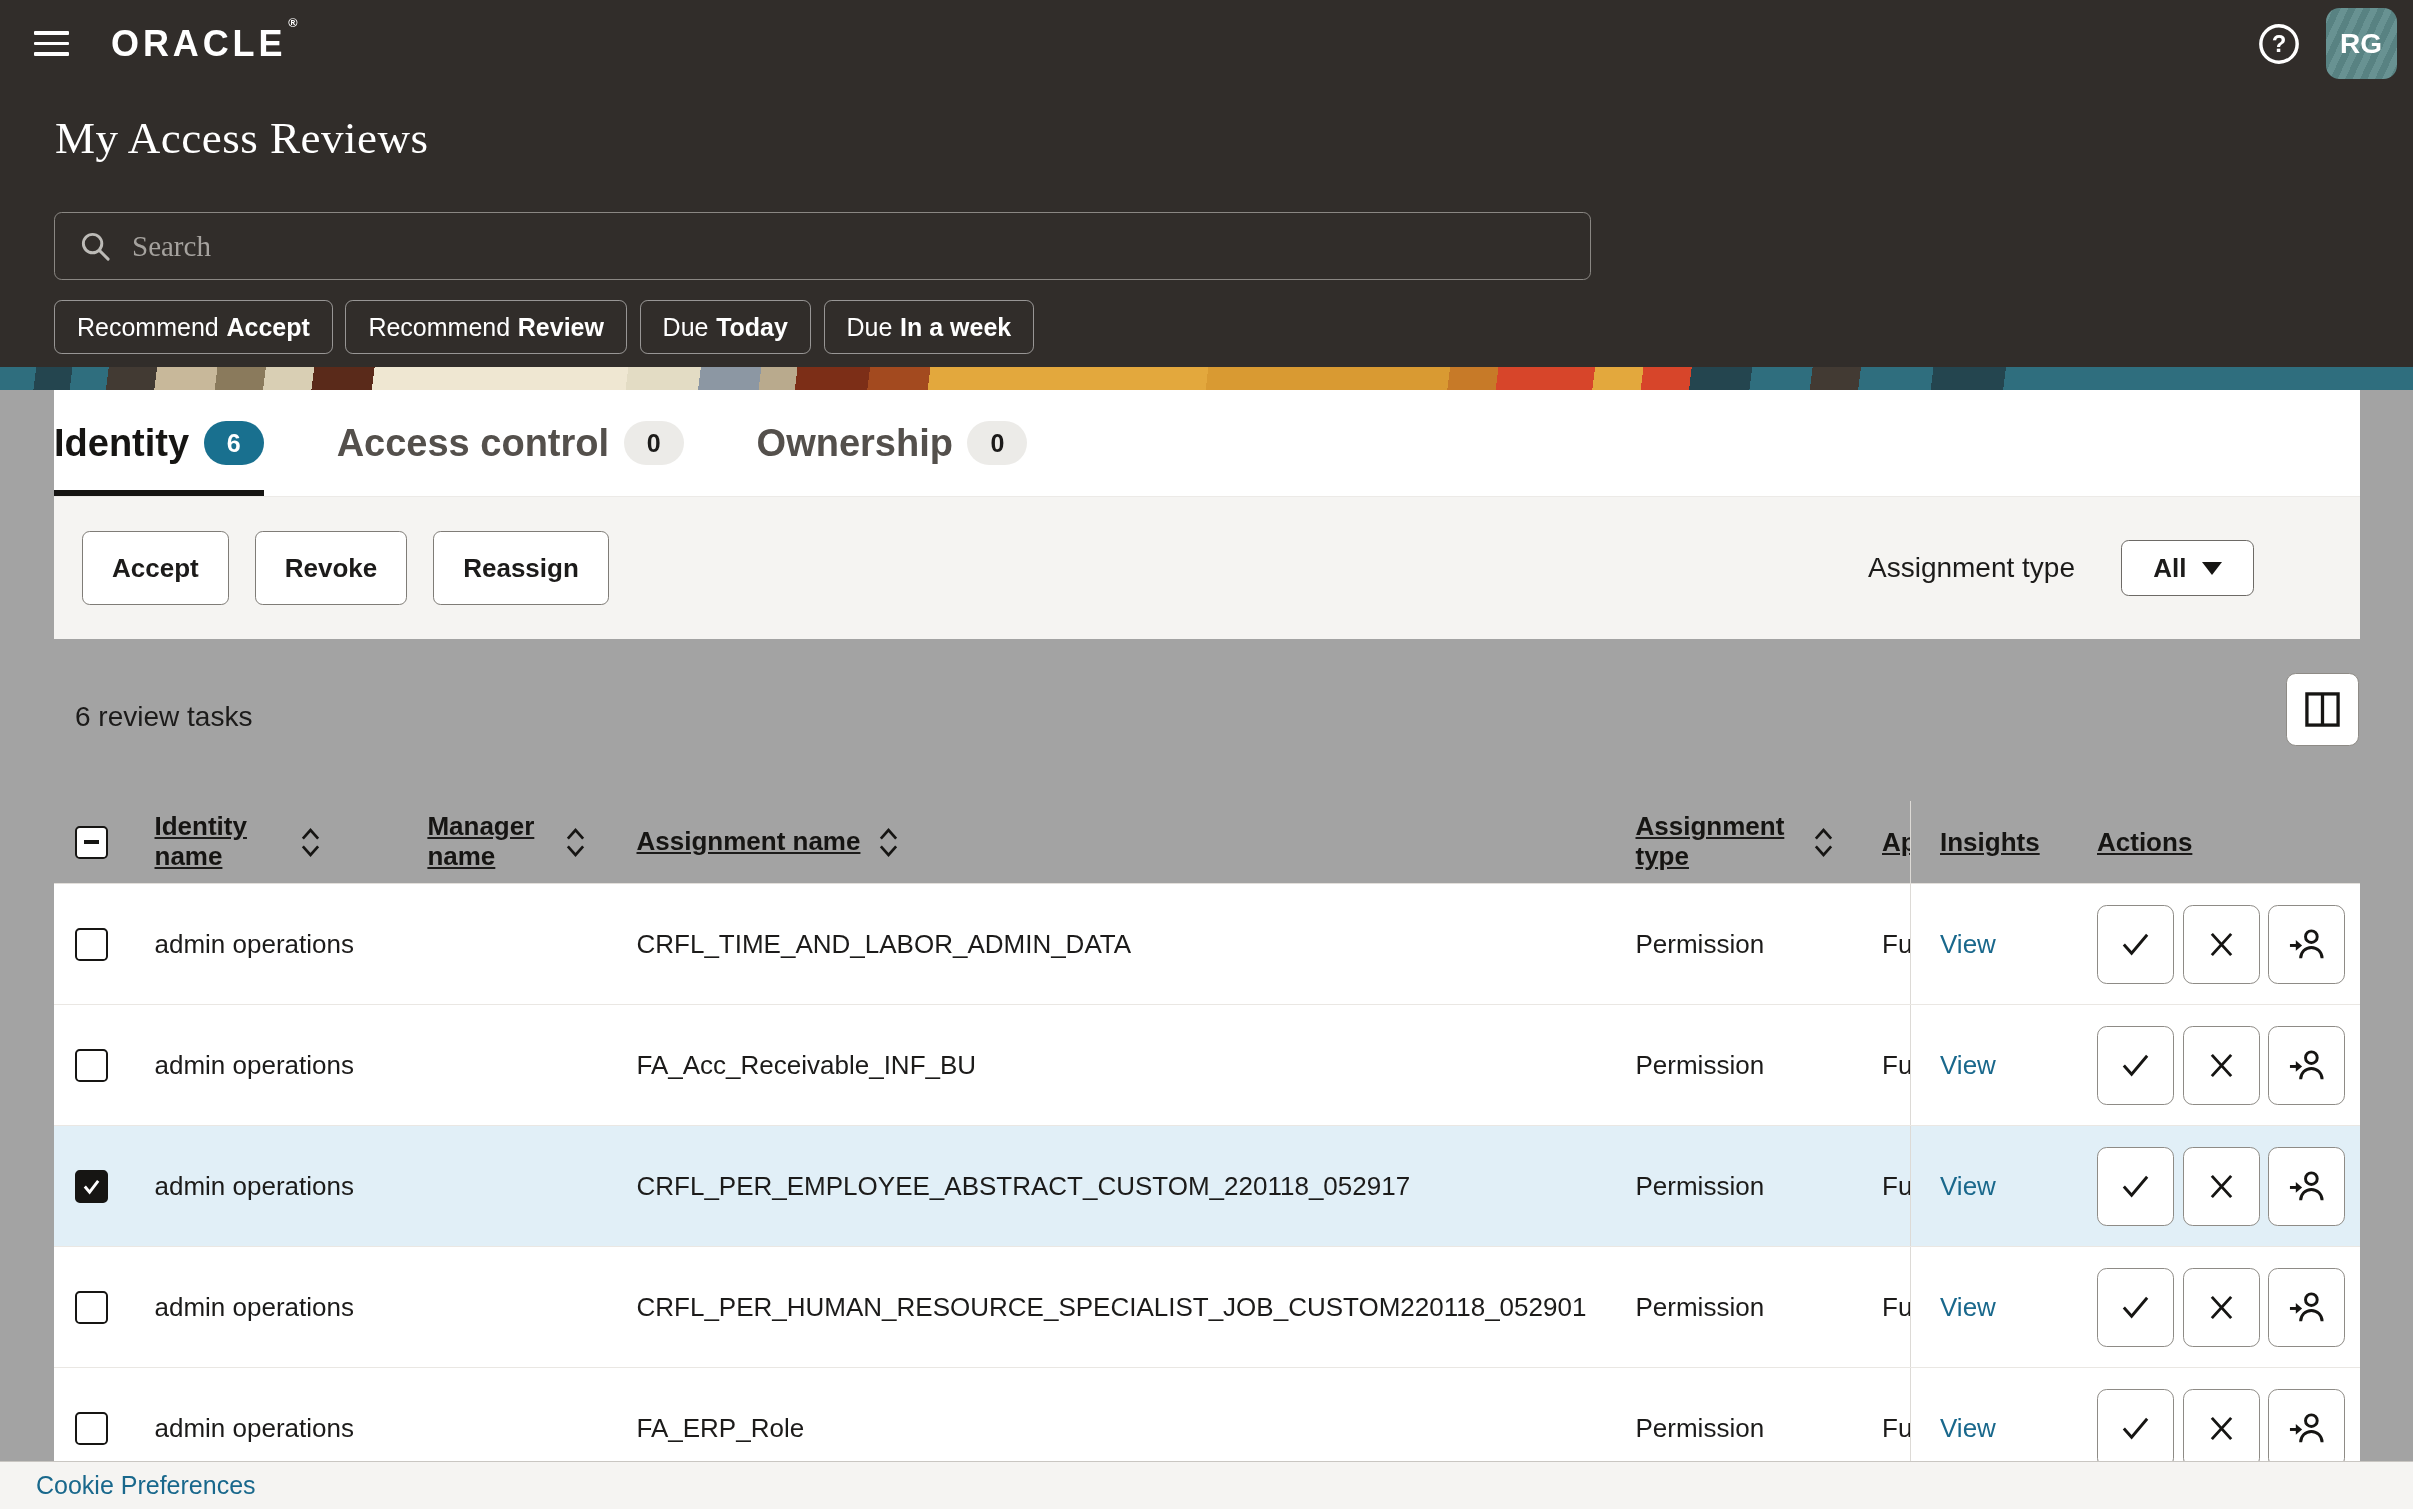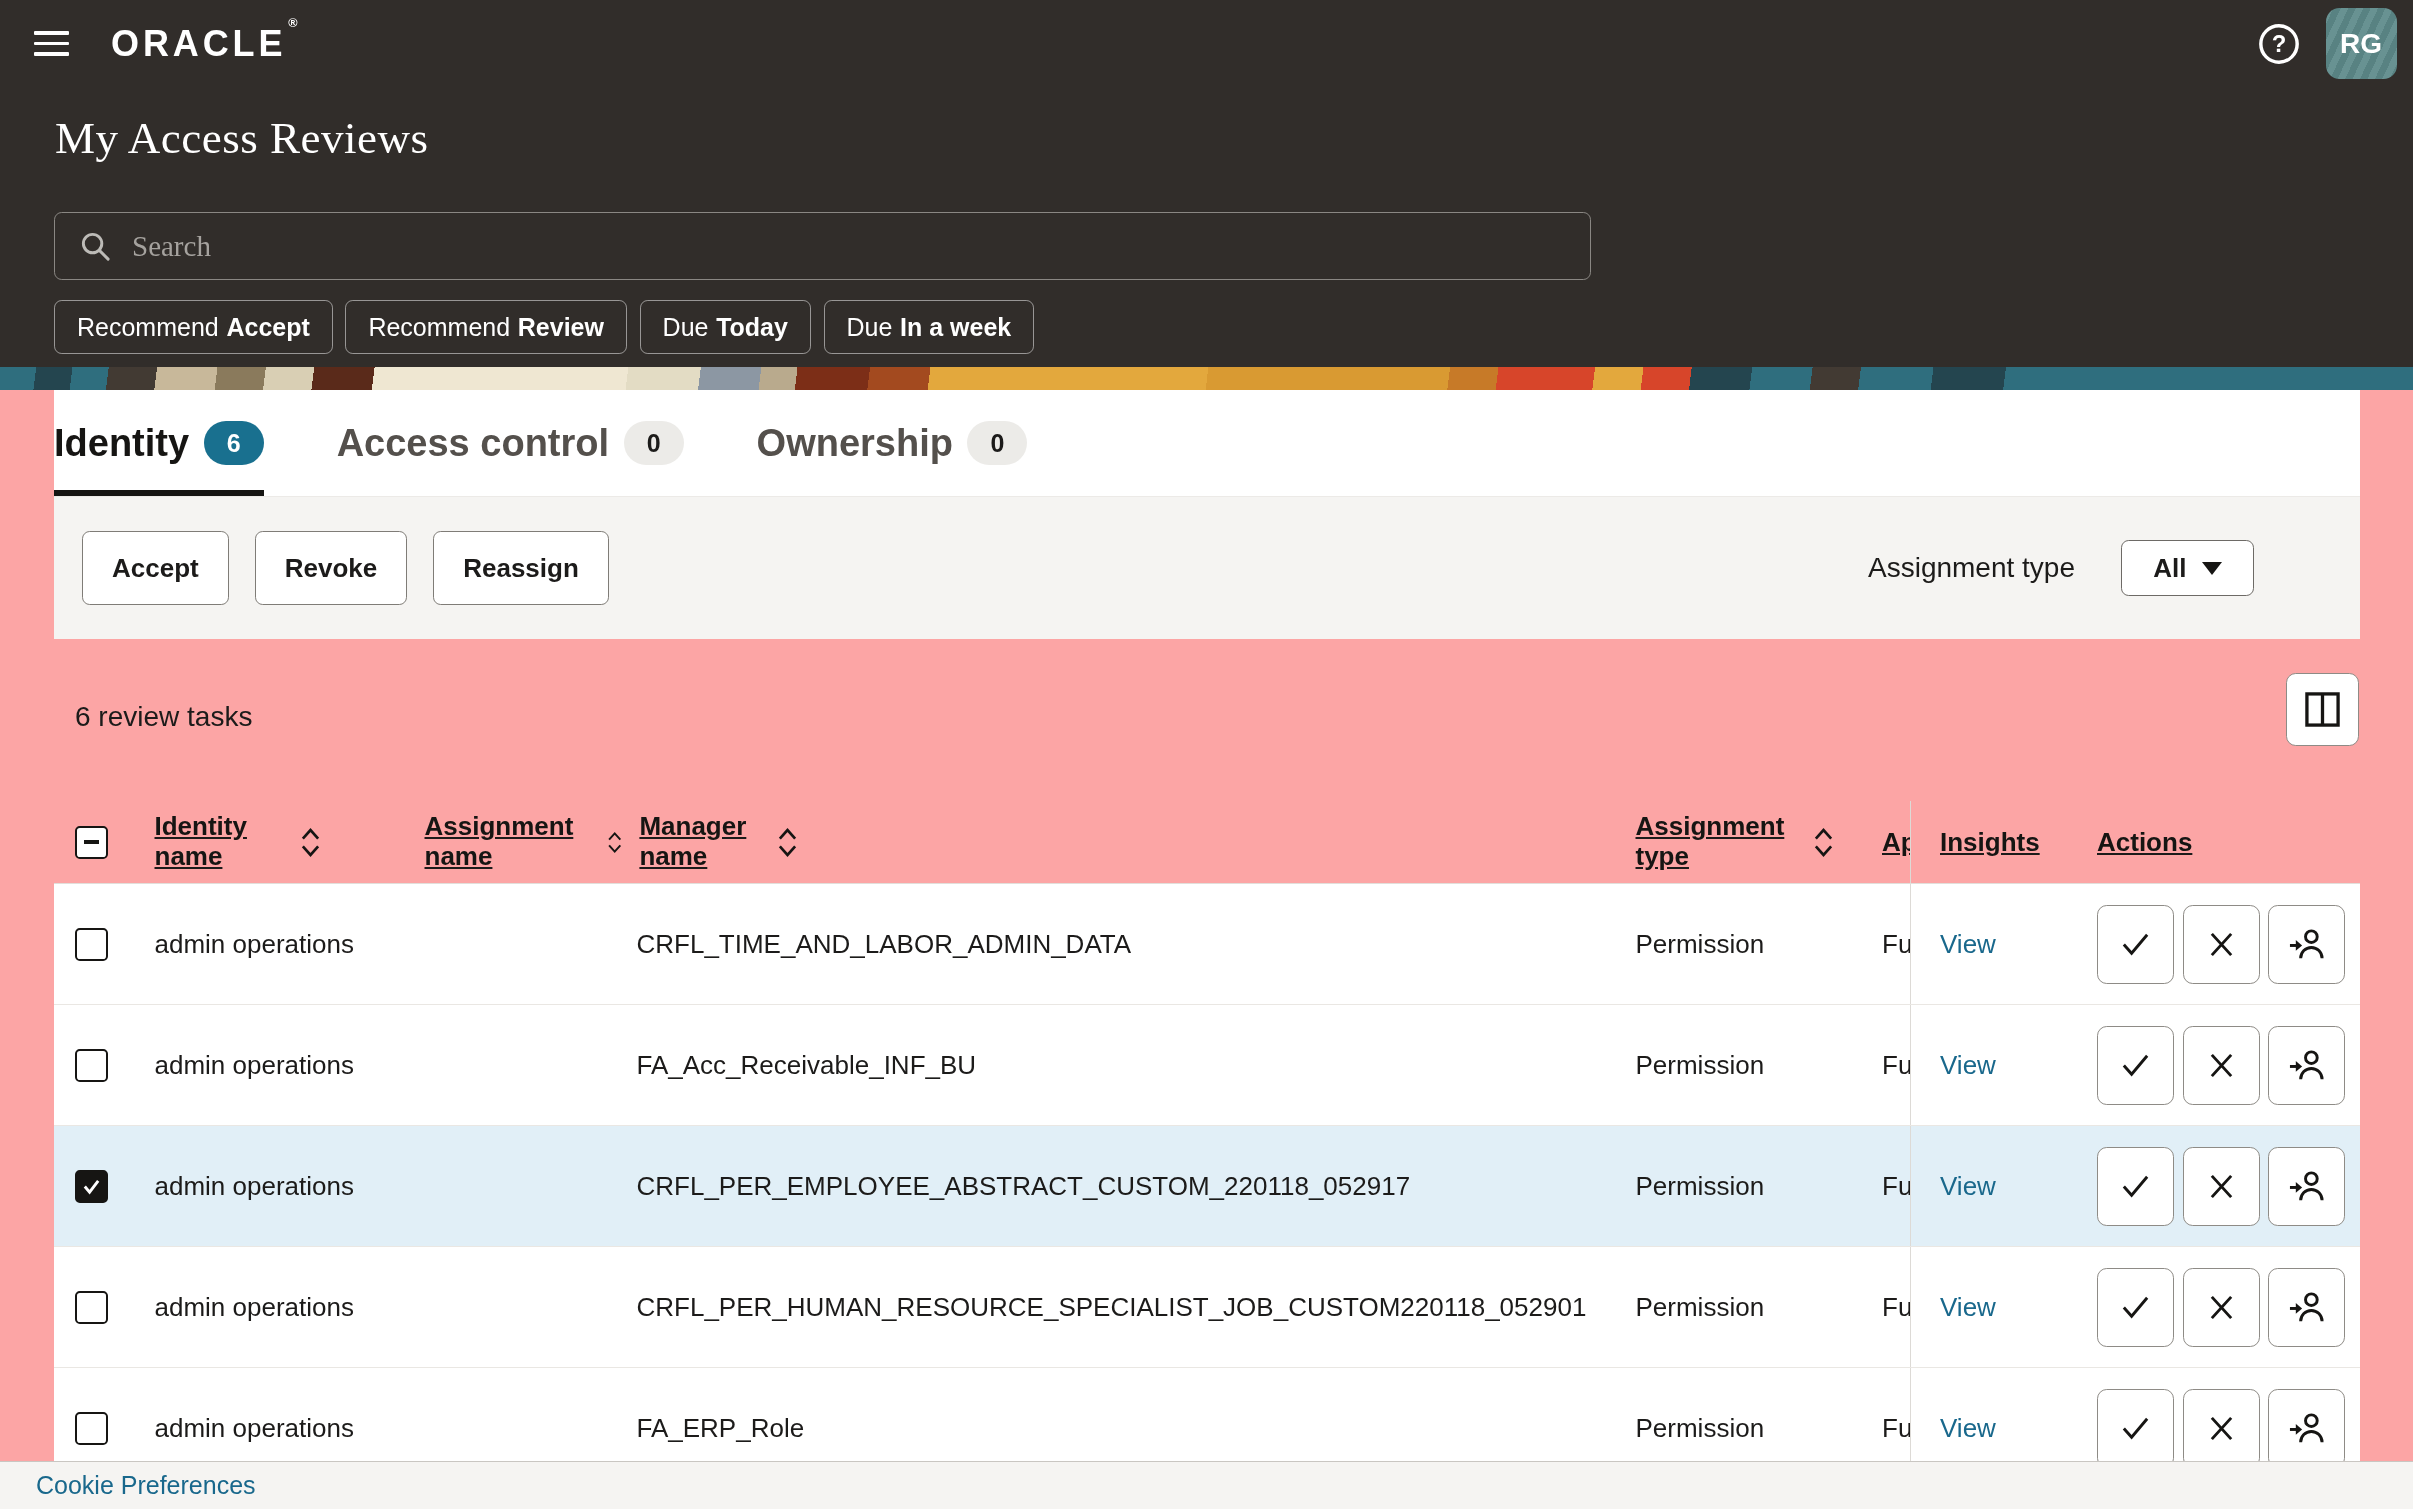--- a/index.html
+++ b/index.html
@@ -1,19 +1,19 @@
 <!DOCTYPE html>
 <html><head>
 <meta charset="utf-8">
 <style>
   * { margin:0; padding:0; box-sizing:border-box; }
   html,body { background:#fff; }
   .page {
     position:relative; width:2414px; height:1509px; overflow:hidden;
-    font-family:"Liberation Sans", sans-serif; color:#1c1b1a; background:#fca5a5;
+    font-family:"Liberation Sans", sans-serif; color:#1c1b1a; background:#a3a3a3;
   }
   
   .app-header { position:absolute; left:0; top:0; width:2414px; height:367px; background:#312d2a; }
   .topbar { position:absolute; left:0; top:0; right:0; height:87px; display:flex; align-items:center; }
   .hamburger { margin-left:34px; width:50px; height:50px; display:flex; flex-direction:column; justify-content:center; gap:6.8px; background:none; border:none; cursor:pointer; }
   .hamburger span { display:block; width:35px; height:3.9px; background:#fff; border-radius:1px; }
   .brand { margin-left:27px; color:#fff; font-weight:700; font-size:36px; letter-spacing:3.9px; position:relative; }
   .brand sup { font-size:12.6px; position:relative; top:-15.4px; left:1.9px; }
   .topbar-right { margin-left:auto; display:flex; align-items:center; gap:25px; margin-right:17.4px; }
   .help-btn { width:44px; height:44px; background:none; border:none; display:flex; align-items:center; justify-content:center; cursor:pointer; }
@@ -219,29 +219,29 @@
       <div class="th td-check">
           <span class="cb indeterminate"></span>
         </div>
       <div class="th th-identity">
         <span class="hlabel">Identity name</span>
         <svg width="21" height="35" viewBox="0 0 22 36">
             <path d="M3 14 L11 5 L19 14" fill="none" stroke="#161513" stroke-width="2.8"></path>
             <path d="M3 22 L11 31 L19 22" fill="none" stroke="#161513" stroke-width="2.8"></path>
           </svg>
       </div>
-      <div class="th th-assign">
-        <span class="hlabel">Assignment name</span>
+      <div class="th th-manager">
+        <span class="hlabel">Manager name</span>
         <svg width="21" height="35" viewBox="0 0 22 36">
             <path d="M3 14 L11 5 L19 14" fill="none" stroke="#161513" stroke-width="2.8"></path>
             <path d="M3 22 L11 31 L19 22" fill="none" stroke="#161513" stroke-width="2.8"></path>
           </svg>
       </div>
-      <div class="th th-manager">
-        <span class="hlabel">Manager name</span>
+      <div class="th th-assign">
+        <span class="hlabel">Assignment name</span>
         <svg width="21" height="35" viewBox="0 0 22 36">
             <path d="M3 14 L11 5 L19 14" fill="none" stroke="#161513" stroke-width="2.8"></path>
             <path d="M3 22 L11 31 L19 22" fill="none" stroke="#161513" stroke-width="2.8"></path>
           </svg>
       </div>
       <div class="th th-type">
         <span class="hlabel">Assignment type</span>
         <svg width="21" height="35" viewBox="0 0 22 36">
             <path d="M3 14 L11 5 L19 14" fill="none" stroke="#161513" stroke-width="2.8"></path>
             <path d="M3 22 L11 31 L19 22" fill="none" stroke="#161513" stroke-width="2.8"></path>

